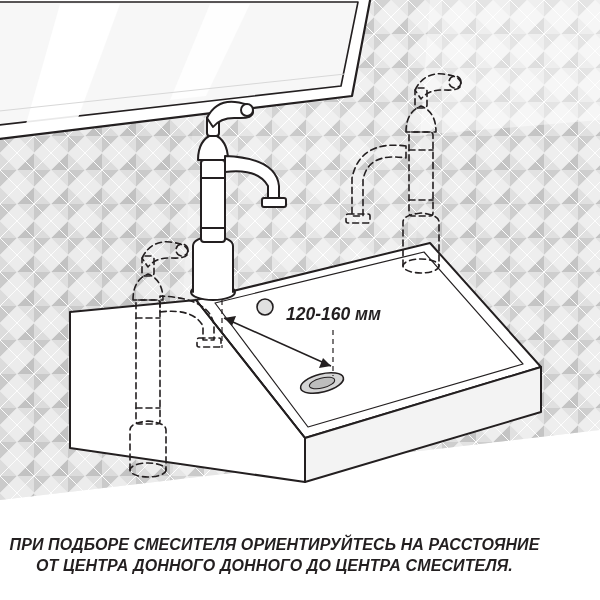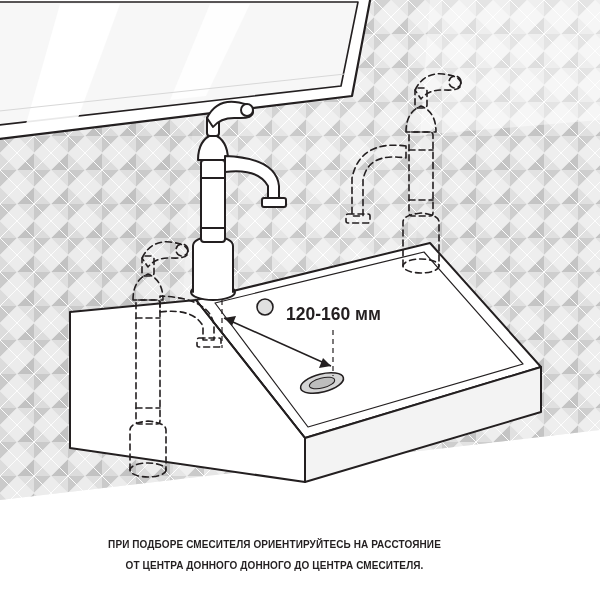--- a/index.html
+++ b/index.html
@@ -3,30 +3,30 @@
 <meta charset="utf-8">
 <style>
   html,body{margin:0;padding:0;}
   body{
     width:600px;height:600px;
     background:#ffffff;
     font-family:"Liberation Sans", sans-serif;
     overflow:hidden;
     position:relative;
   }
-  #stage{position:absolute;left:0;top:0;width:600px;height:600px;}
+  #stage{position:absolute;left:0;top:0;width:600px;height:600px;font-style:italic;}
   svg{display:block;}
   .caption{
     position:absolute;
     left:0;
     width:549px;
     text-align:center;
     color:#231f20;
     font-weight:bold;
-    font-size:10px;
+    font-size:16px;
     letter-spacing:0.1px;
     line-height:21px;
   }
   .caption-line1{top:534px;}
   .caption-line2{top:555px;}
 </style>
 </head>
 <body>
 
 <div id="stage">

